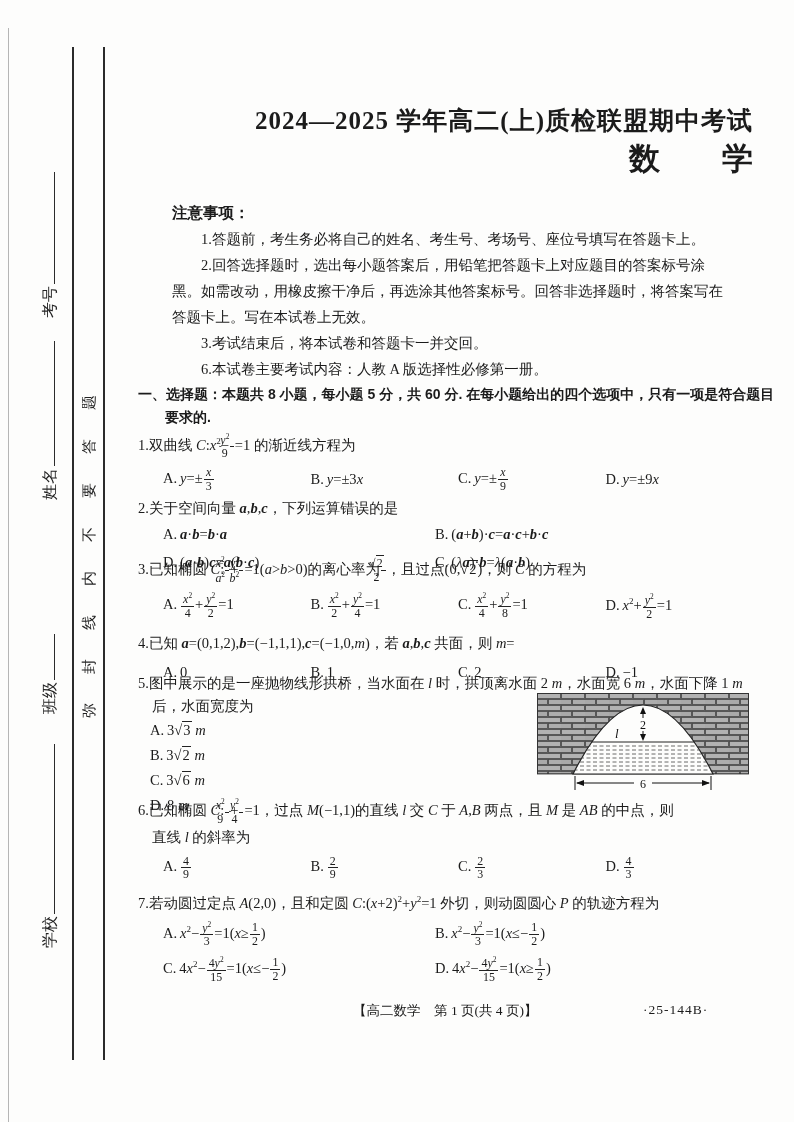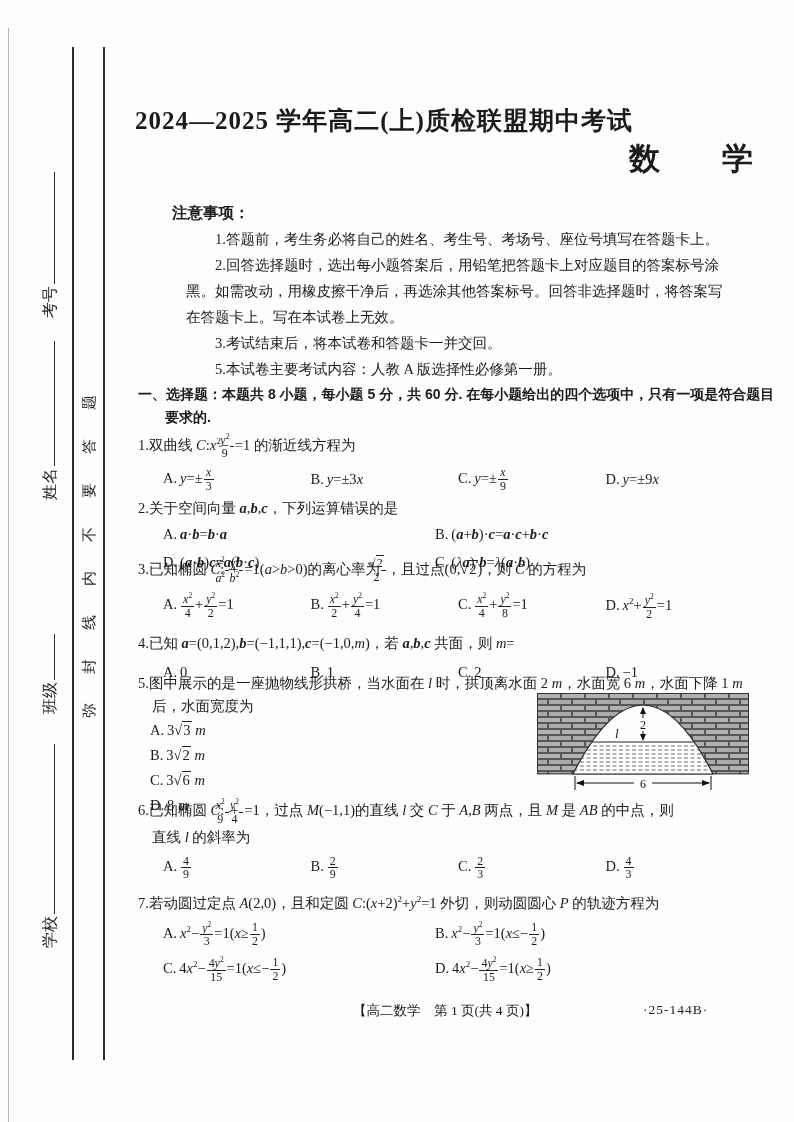--- a/index.html
+++ b/index.html
@@ -14,28 +14,28 @@
             font-size:15px;letter-spacing:29px;white-space:nowrap;color:#222;
             font-family:"Liberation Sans","DejaVu Sans",sans-serif;}
   .field{position:absolute;transform:rotate(-90deg);transform-origin:0 0;white-space:nowrap;
          font-size:16px;color:#222;}
   .field .ul{display:inline-block;border-bottom:1.5px solid #2b2b2b;height:3px;margin-left:2px;}
   .f1{left:40px;top:318px}.f1 .ul{width:112px}
   .f2{left:40px;top:500px}.f2 .ul{width:125px}
   .f3{left:40px;top:714px}.f3 .ul{width:46px}
   .f4{left:40px;top:948px}.f4 .ul{width:170px}
   
-  .title{position:absolute;left:135px;top:104px;width:618px;text-align:left;
+  .title{position:absolute;left:135px;top:104px;width:618px;text-align:right;
          font-size:25px;font-weight:bold;letter-spacing:1px;}
   .subject{position:absolute;left:135px;top:138px;width:618px;text-align:right;
            font-size:31px;font-weight:bold;}
   
   .notes{position:absolute;left:172px;top:200px;width:552px;font-size:14.5px;line-height:26px;}
   .nhead{font-weight:bold;font-size:15.5px;font-family:"Liberation Sans","DejaVu Sans",sans-serif;}
-  .note-item{text-indent:2em;margin-left:14px;}
+  .note-item{text-indent:2em;}
   
   .sechead{position:absolute;left:138px;top:383px;width:615px;font-weight:bold;font-size:14px;
            line-height:23px;font-family:"Liberation Sans","DejaVu Sans",sans-serif;
            padding-left:27px;text-indent:-27px;}
   
   .q{position:absolute;left:138px;width:615px;font-size:14.5px;line-height:23px;}
   .stem{padding-left:14px;text-indent:-14px;}
   .stem2{padding-left:14px;}
   .opts4{display:flex;margin-left:25px;margin-top:6px;align-items:center;}
   .opts4 .opt{flex:1;}
@@ -73,21 +73,21 @@
   <div class="field f4"><span>学校</span><span class="ul"></span></div>
 
   <div class="title">2024—2025 学年高二(上)质检联盟期中考试</div>
   <div class="subject">数　　学</div>
 
   <div class="notes">
     <div class="nhead">注意事项：</div>
     <div class="note-item">1.答题前，考生务必将自己的姓名、考生号、考场号、座位号填写在答题卡上。</div>
     <div class="note-item">2.回答选择题时，选出每小题答案后，用铅笔把答题卡上对应题目的答案标号涂黑。如需改动，用橡皮擦干净后，再选涂其他答案标号。回答非选择题时，将答案写在答题卡上。写在本试卷上无效。</div>
     <div class="note-item">3.考试结束后，将本试卷和答题卡一并交回。</div>
-    <div class="note-item">5.本试卷主要考试内容：人教 A 版选择性必修第一册。</div>
+    <div class="note-item">6.本试卷主要考试内容：人教 A 版选择性必修第一册。</div>
   </div>
 
   <div class="sechead">一、选择题：本题共 8 小题，每小题 5 分，共 60 分. 在每小题给出的四个选项中，只有一项是符合题目要求的.</div>
 
   <div class="q" style="top:430px">
     <div class="stem">1.双曲线 <i>C</i>:<i>x</i><sup>2</sup>−<span class="frac"><span class="fn"><i>y</i><sup>2</sup></span><span class="fd">9</span></span>=1 的渐近线方程为</div>
     <div class="opts4">
       <span class="opt"><span class="ol">A.</span><span><i>y</i>=±<span class="frac"><span class="fn"><i>x</i></span><span class="fd">3</span></span></span></span>
       <span class="opt"><span class="ol">B.</span><span><i>y</i>=±3<i>x</i></span></span>
       <span class="opt"><span class="ol">C.</span><span><i>y</i>=±<span class="frac"><span class="fn"><i>x</i></span><span class="fd">9</span></span></span></span>

